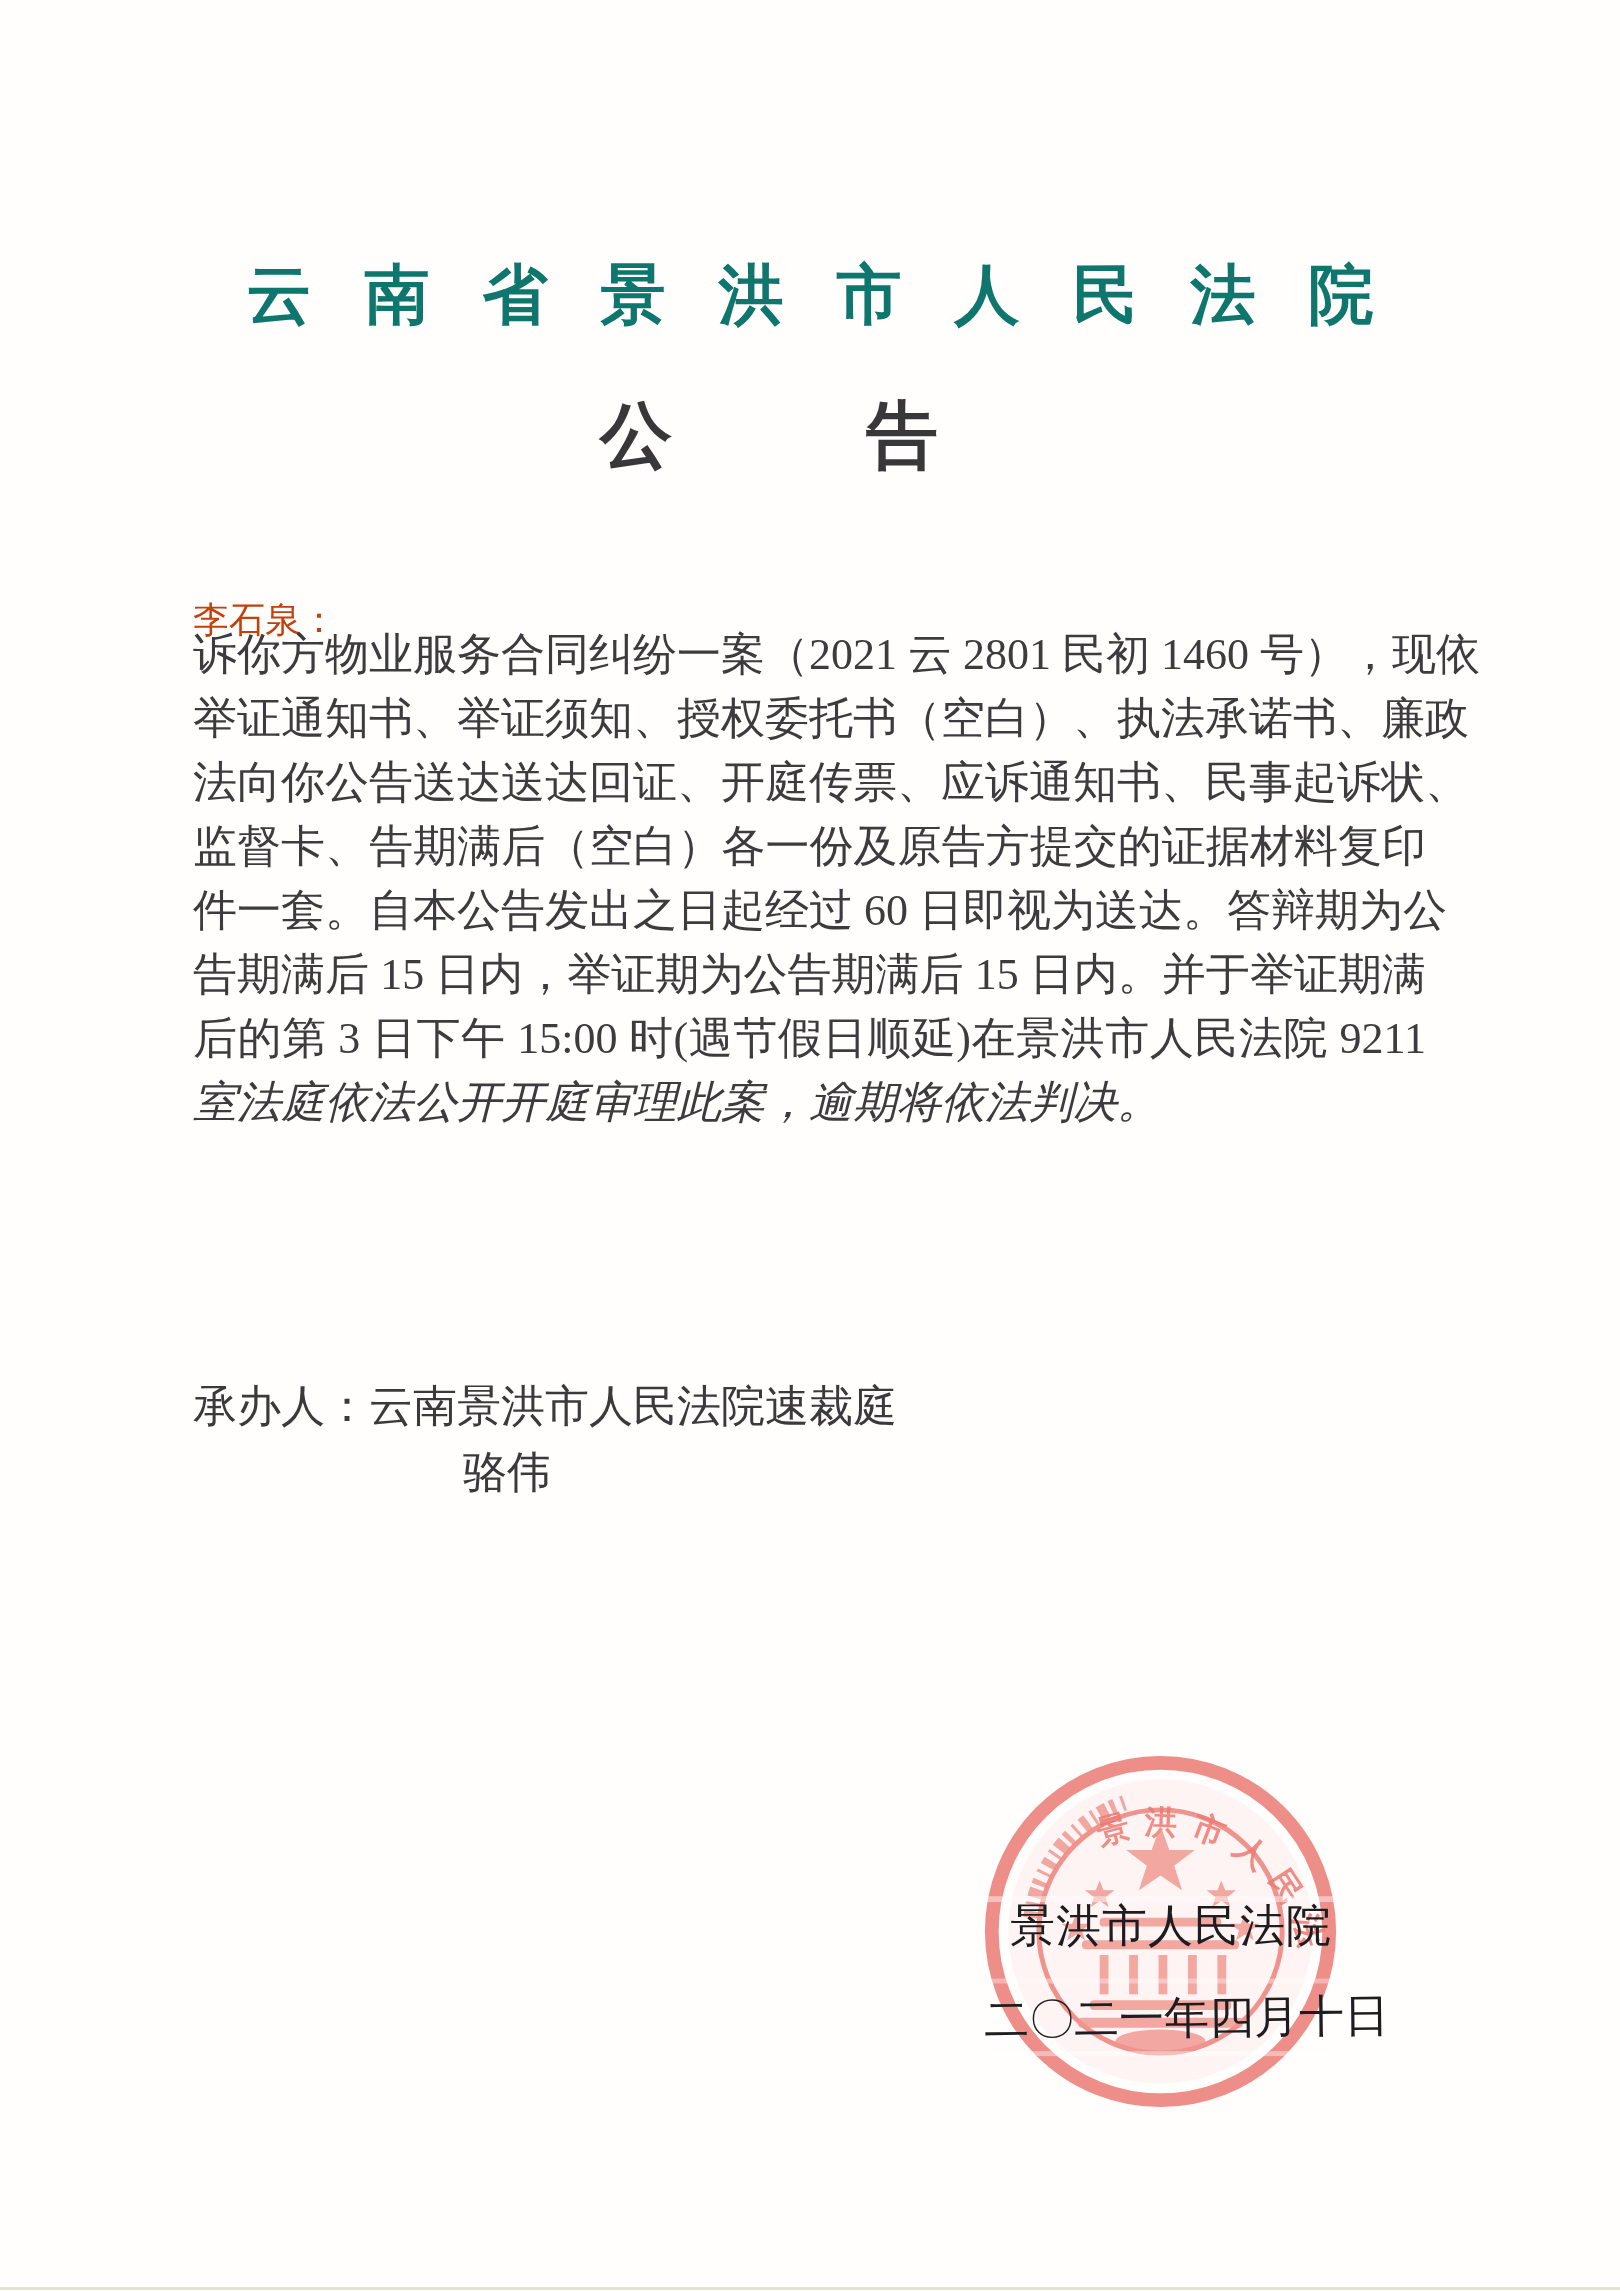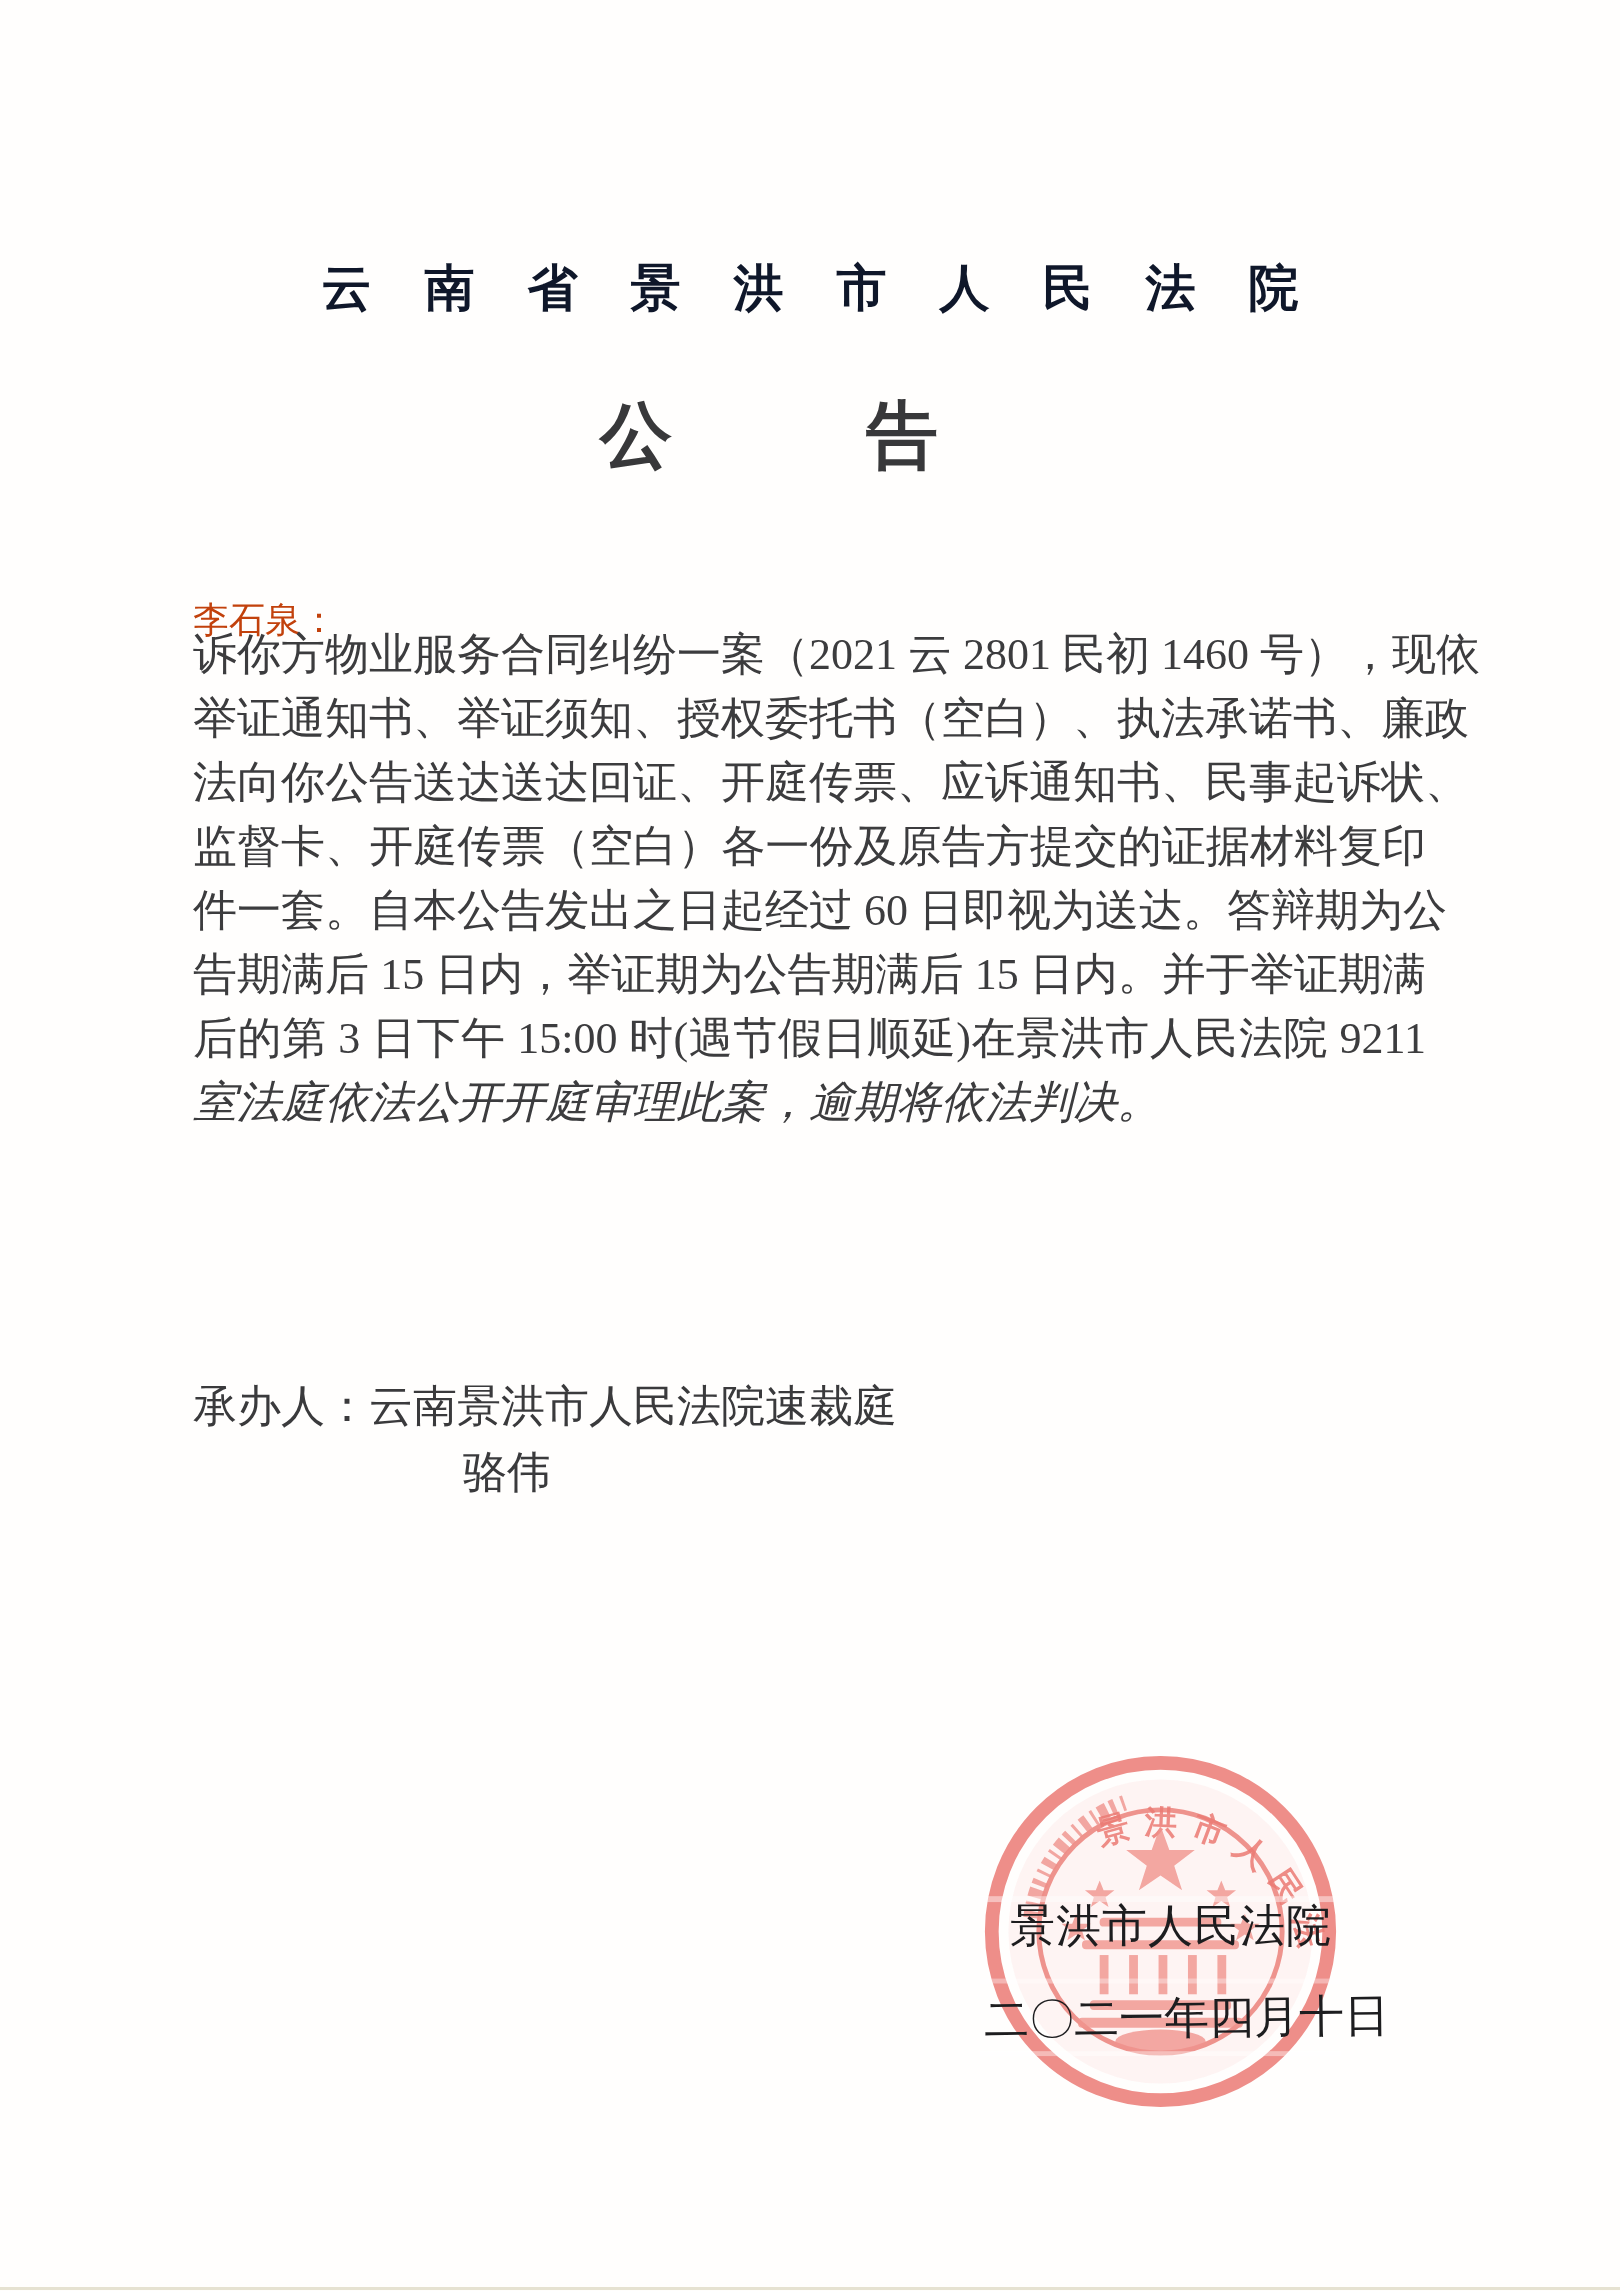--- a/index.html
+++ b/index.html
@@ -8,21 +8,21 @@
     width:1620px;height:2292px;
     margin:0 auto;
     background:#fffefd;
     overflow:hidden;
     font-family:"Liberation Serif","DejaVu Serif",serif;
     color:#3a3a3c;
   }
   .court-title{
     position:absolute;top:263px;left:0;right:0;
     text-align:center;
-    font-size:50px;font-weight:bold;color:#0f172a;
+    font-size:65px;font-weight:bold;color:#0f766e;
     letter-spacing:53px;padding-left:53px;
     line-height:1;
     white-space:nowrap;
   }
   .notice-title{
     position:absolute;top:400px;left:0;right:0;
     text-align:center;
     font-size:72px;font-weight:600;color:#38383a;
     letter-spacing:194px;padding-left:112px;
     line-height:1;
@@ -84,21 +84,21 @@
   <div class="court-title">云南省景洪市人民法院</div>
 
   <div class="notice-title">公告</div>
 
   <div class="salutation">李石泉：</div>
 
   <div class="notice-body">
     <div class="body-line">诉你方物业服务合同纠纷一案（2021 云 2801 民初 1460 号），现依</div>
     <div class="body-line">举证通知书、举证须知、授权委托书（空白）、执法承诺书、廉政</div>
     <div class="body-line">法向你公告送达送达回证、开庭传票、应诉通知书、民事起诉状、</div>
-    <div class="body-line">监督卡、开庭传票（空白）各一份及原告方提交的证据材料复印</div>
+    <div class="body-line">监督卡、告期满后（空白）各一份及原告方提交的证据材料复印</div>
     <div class="body-line">件一套。自本公告发出之日起经过 60 日即视为送达。答辩期为公</div>
     <div class="body-line">告期满后 15 日内，举证期为公告期满后 15 日内。并于举证期满</div>
     <div class="body-line">后的第 3 日下午 15:00 时(遇节假日顺延)在景洪市人民法院 9211</div>
     <div class="body-line last">室法庭依法公开开庭审理此案，逾期将依法判决。</div>
   </div>
 
   <div class="undertaker">
     <div>承办人：云南景洪市人民法院速裁庭</div>
     <div class="undertaker-name">骆伟</div>
   </div>

